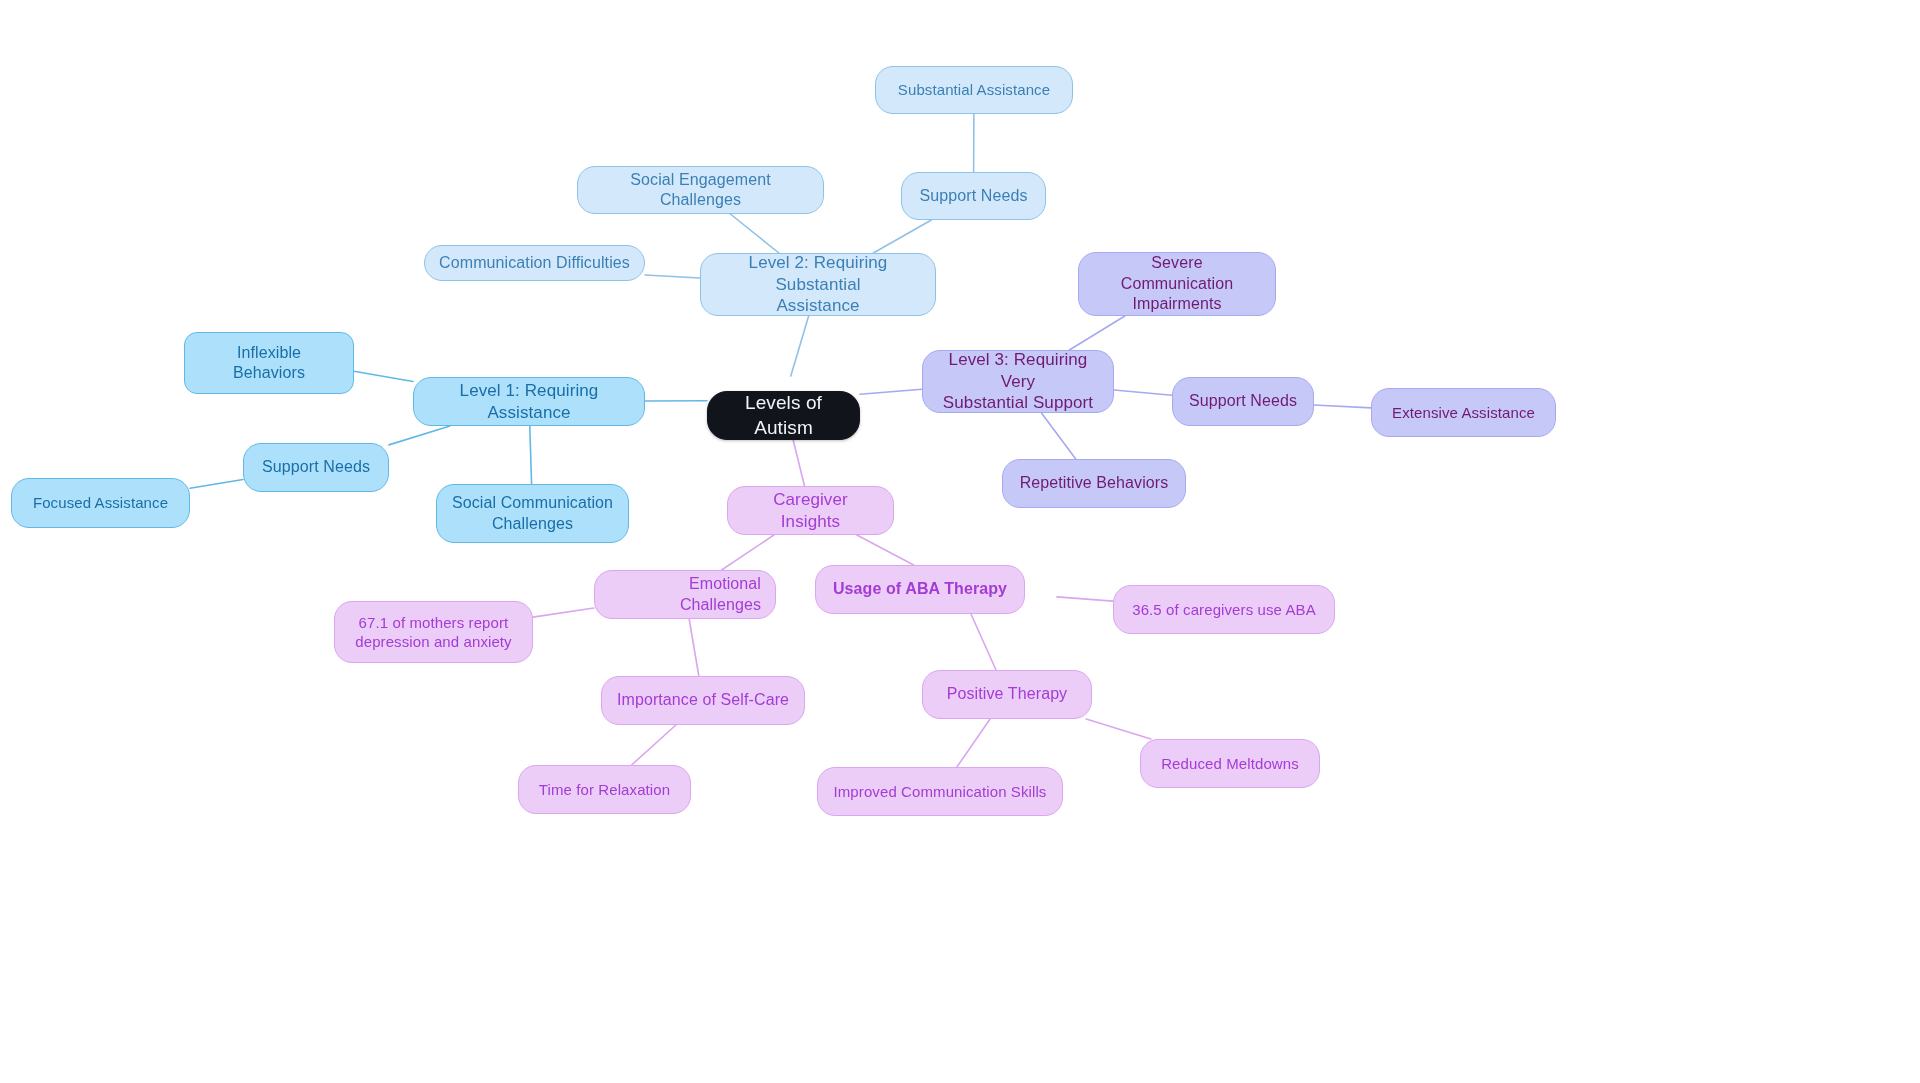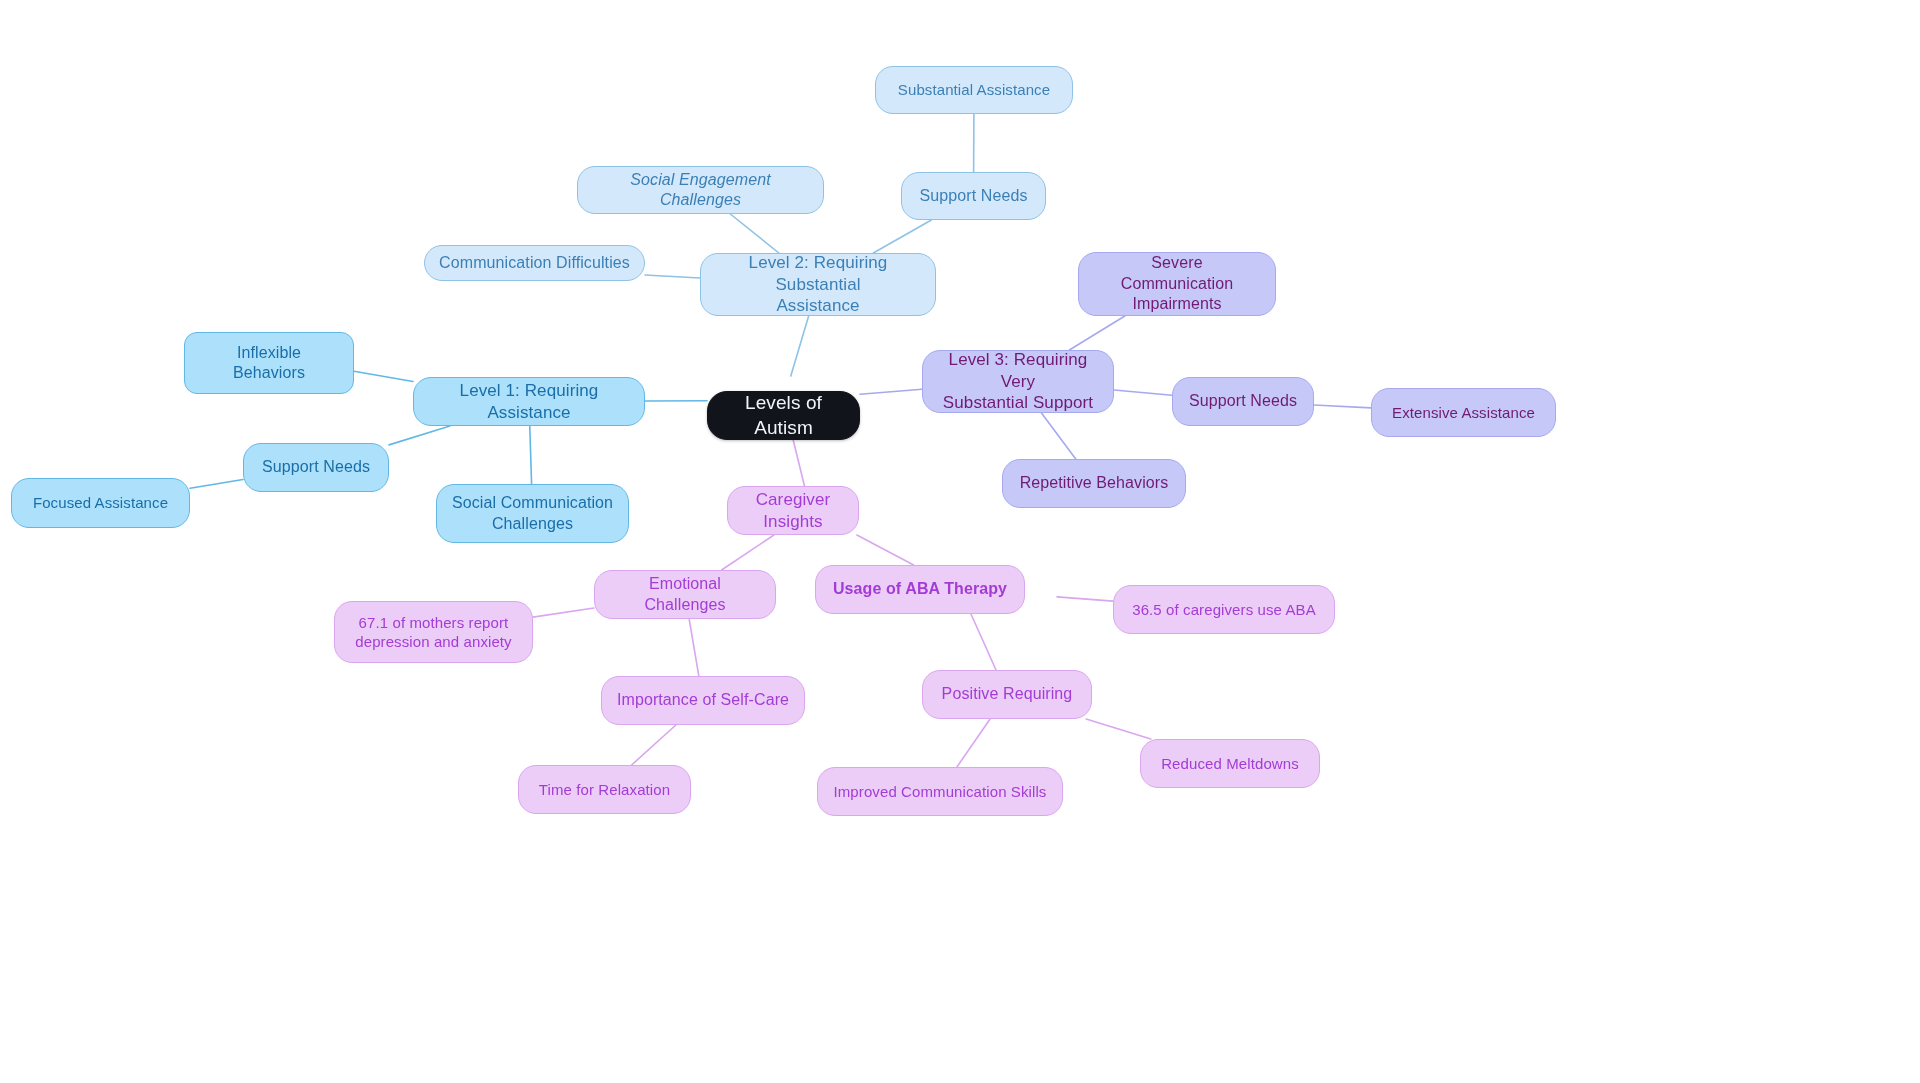--- a/index.html
+++ b/index.html
@@ -111,35 +111,35 @@
       <div class="node root lvl0" style="left: 707px; top: 376px; width: 153px; height: 49px;">Levels of Autism</div>
       <div class="node b1 lvl1" style="left: 413px; top: 377px; width: 232px; height: 49px;">Level 1: Requiring Assistance</div>
       <div class="node b1 lvl2" style="left: 184px; top: 332px; width: 170px; height: 62px; border-radius: 13px;">Inflexible Behaviors</div>
       <div class="node b1 lvl2" style="left: 243px; top: 443px; width: 146px; height: 49px;">Support Needs</div>
       <div class="node b1 lvl3" style="left: 11px; top: 478px; width: 179px; height: 50px;">Focused Assistance</div>
       <div class="node b1 lvl2" style="left: 436px; top: 484px; width: 193px; height: 59px;">Social Communication
 Challenges</div>
       <div class="node b2 lvl1" style="left: 700px; top: 253px; width: 236px; height: 63px;">Level 2: Requiring Substantial
 Assistance</div>
       <div class="node b2 lvl2" style="left: 424px; top: 245px; width: 221px; height: 36px;">Communication Difficulties</div>
-      <div class="node b2 lvl2" style="left: 577px; top: 166px; width: 247px; height: 48px; font-style: italic;">Social Engagement Challenges</div>
+      <div class="node b2 lvl2" style="left: 577px; top: 166px; width: 247px; height: 48px;">Social Engagement Challenges</div>
       <div class="node b2 lvl2" style="left: 901px; top: 172px; width: 145px; height: 48px;">Support Needs</div>
       <div class="node b2 lvl3" style="left: 875px; top: 66px; width: 198px; height: 48px;">Substantial Assistance</div>
       <div class="node b3 lvl1" style="left: 922px; top: 350px; width: 192px; height: 63px;">Level 3: Requiring Very
 Substantial Support</div>
       <div class="node b3 lvl2" style="left: 1078px; top: 252px; width: 198px; height: 64px;">Severe Communication
 Impairments</div>
       <div class="node b3 lvl2" style="left: 1172px; top: 377px; width: 142px; height: 49px;">Support Needs</div>
       <div class="node b3 lvl3" style="left: 1371px; top: 388px; width: 185px; height: 49px;">Extensive Assistance</div>
       <div class="node b3 lvl2" style="left: 1002px; top: 459px; width: 184px; height: 49px;">Repetitive Behaviors</div>
-      <div class="node b4 lvl1" style="left: 727px; top: 486px; width: 132px; height: 49px;">Caregiver Insights</div>
-      <div class="node b4 lvl2" style="left: 594px; top: 570px; width: 182px; height: 49px;">Emotional Challenges</div>
+      <div class="node b4 lvl1" style="left: 727px; top: 486px; width: 167px; height: 49px;">Caregiver Insights</div>
+      <div class="node b4 lvl2" style="left: 594px; top: 570px; width: 182px; height: 49px; text-align: right;">Emotional Challenges</div>
       <div class="node b4 lvl3" style="left: 334px; top: 601px; width: 199px; height: 62px;">67.1 of mothers report
 depression and anxiety</div>
       <div class="node b4 lvl2" style="left: 601px; top: 676px; width: 204px; height: 49px;">Importance of Self-Care</div>
       <div class="node b4 lvl3" style="left: 518px; top: 765px; width: 173px; height: 49px;">Time for Relaxation</div>
       <div class="node b4 lvl2" style="left: 815px; top: 565px; width: 210px; height: 49px; font-weight: bold;">Usage of ABA Therapy</div>
       <div class="node b4 lvl3" style="left: 1113px; top: 585px; width: 222px; height: 49px;">36.5 of caregivers use ABA</div>
-      <div class="node b4 lvl2" style="left: 922px; top: 670px; width: 170px; height: 49px;">Positive Requiring</div>
+      <div class="node b4 lvl2" style="left: 922px; top: 670px; width: 170px; height: 49px;">Positive Therapy</div>
       <div class="node b4 lvl3" style="left: 1140px; top: 739px; width: 180px; height: 49px;">Reduced Meltdowns</div>
       <div class="node b4 lvl3" style="left: 817px; top: 767px; width: 246px; height: 49px;">Improved Communication Skills</div>
     </div>
 </div>
 
 </body></html>

